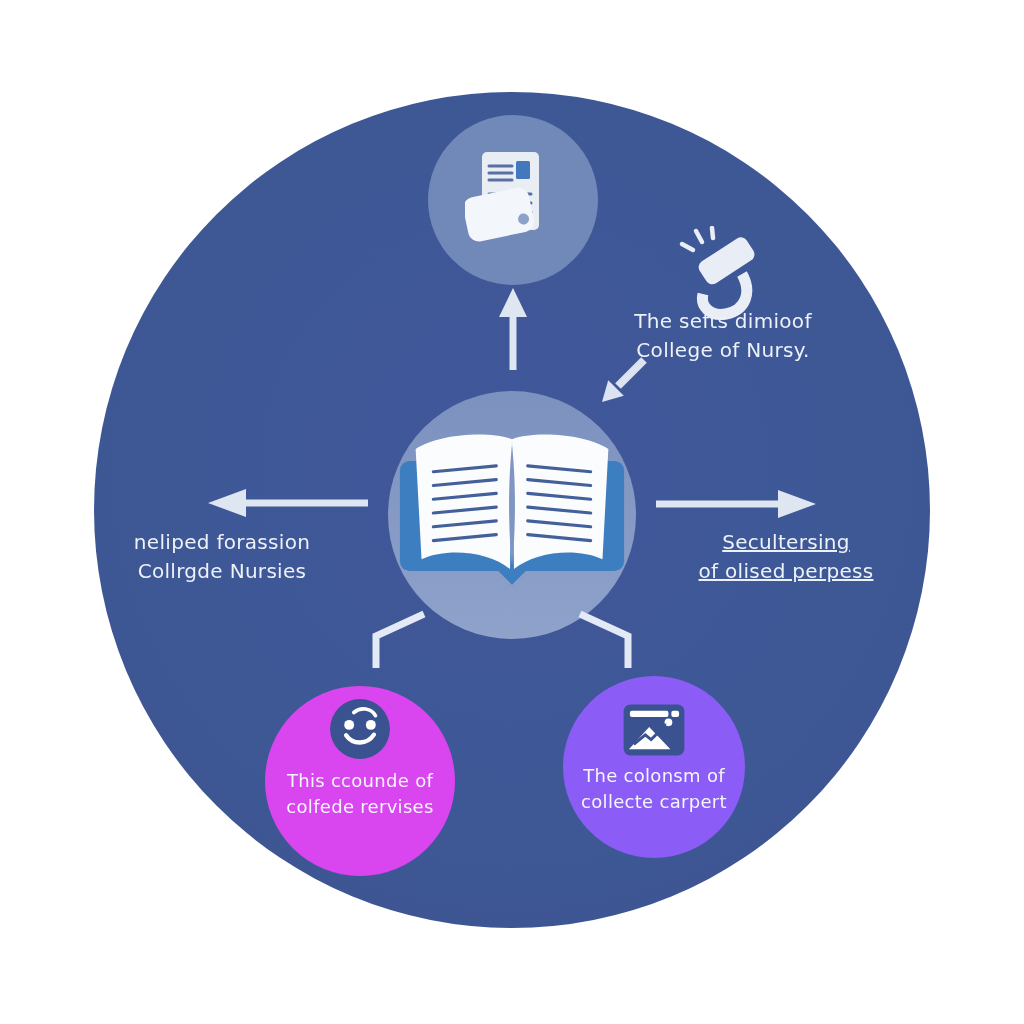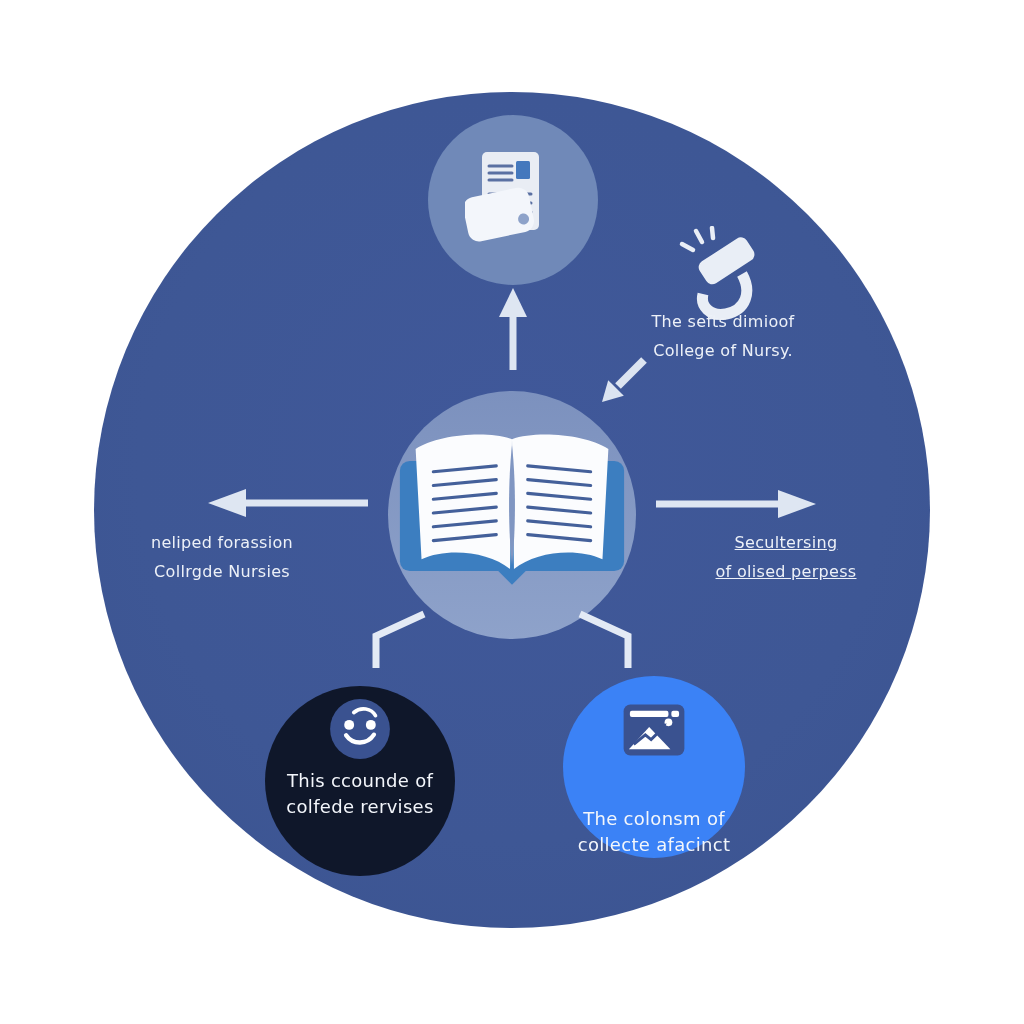--- a/index.html
+++ b/index.html
@@ -8,26 +8,26 @@
     font-family:"DejaVu Sans","Liberation Sans",sans-serif;
   }
   .main-circle{
     position:absolute;left:94px;top:92px;width:836px;height:836px;border-radius:50%;
     background:radial-gradient(circle at 50% 45%, #40589a 0%, #3e5795 60%, #3b5390 100%);
   }
   .node{position:absolute;border-radius:50%;display:flex;flex-direction:column;align-items:center;}
   .node-top{left:428px;top:115px;width:170px;height:170px;background:#7089b8;justify-content:center;}
   .node-center{left:388px;top:391px;width:248px;height:248px;
     background:linear-gradient(180deg,#7c91be 0%,#8ea2ca 100%);justify-content:center;}
-  .node-bl{left:265px;top:686px;width:190px;height:190px;background:#0f172a;padding-top:10px;box-sizing:border-box;}
-  .node-br{left:563px;top:676px;width:182px;height:182px;background:#3b82f6;padding-top:27px;box-sizing:border-box;justify-content:space-between;}
+  .node-bl{left:265px;top:686px;width:190px;height:190px;background:#d946ef;padding-top:10px;box-sizing:border-box;}
+  .node-br{left:563px;top:676px;width:182px;height:182px;background:#8b5cf6;padding-top:27px;box-sizing:border-box;}
   .abs{position:absolute;}
   .note{position:absolute;color:#edf1f8;text-align:center;letter-spacing:.3px;}
   .note div{white-space:nowrap;}
-  .note-lg{font-size:16px;line-height:29px;}
+  .note-lg{font-size:20px;line-height:29px;}
   .node-caption{margin-top:6px;text-align:center;font-size:18px;line-height:26px;color:#f3f6fb;letter-spacing:.3px;}
   svg{display:block;}
 </style>
 </head>
 <body>
 
 <div class="canvas">
 
   <div class="main-circle"></div>
 
@@ -93,21 +93,21 @@
       <rect x="1.5" y="1.5" width="63" height="53" rx="7" fill="#3a5290"></rect>
       <rect x="8" y="8" width="40" height="6.5" rx="2" fill="#ffffff"></rect>
       <rect x="51" y="8" width="8" height="6.5" rx="2" fill="#ffffff"></rect>
       <path d="M7,48 L28,25 L50,48 Z" fill="#ffffff"></path>
       <circle cx="48" cy="20" r="4" fill="#ffffff"></circle>
       <polyline points="12,43 24,33 30,38 43,25" stroke="#3a5290" stroke-width="3" fill="none"></polyline>
       <polygon points="46,21 38,24 43,30" fill="#3a5290"></polygon>
     </svg>
     <div class="node-caption">
       <div>The colonsm of</div>
-      <div>collecte afacinct</div>
+      <div>collecte carpert</div>
     </div>
   </div>
 
   <svg class="abs" style="left:672px;top:226px;" width="100" height="96" viewBox="0 0 100 96">
     <g stroke="#e9eef6" stroke-width="4.5" stroke-linecap="round">
       <line x1="30" y1="16" x2="24" y2="5"></line>
       <line x1="41" y1="12" x2="40" y2="2"></line>
       <line x1="21" y1="24" x2="10" y2="18"></line>
     </g>
     <g transform="rotate(-33 54 34)">

